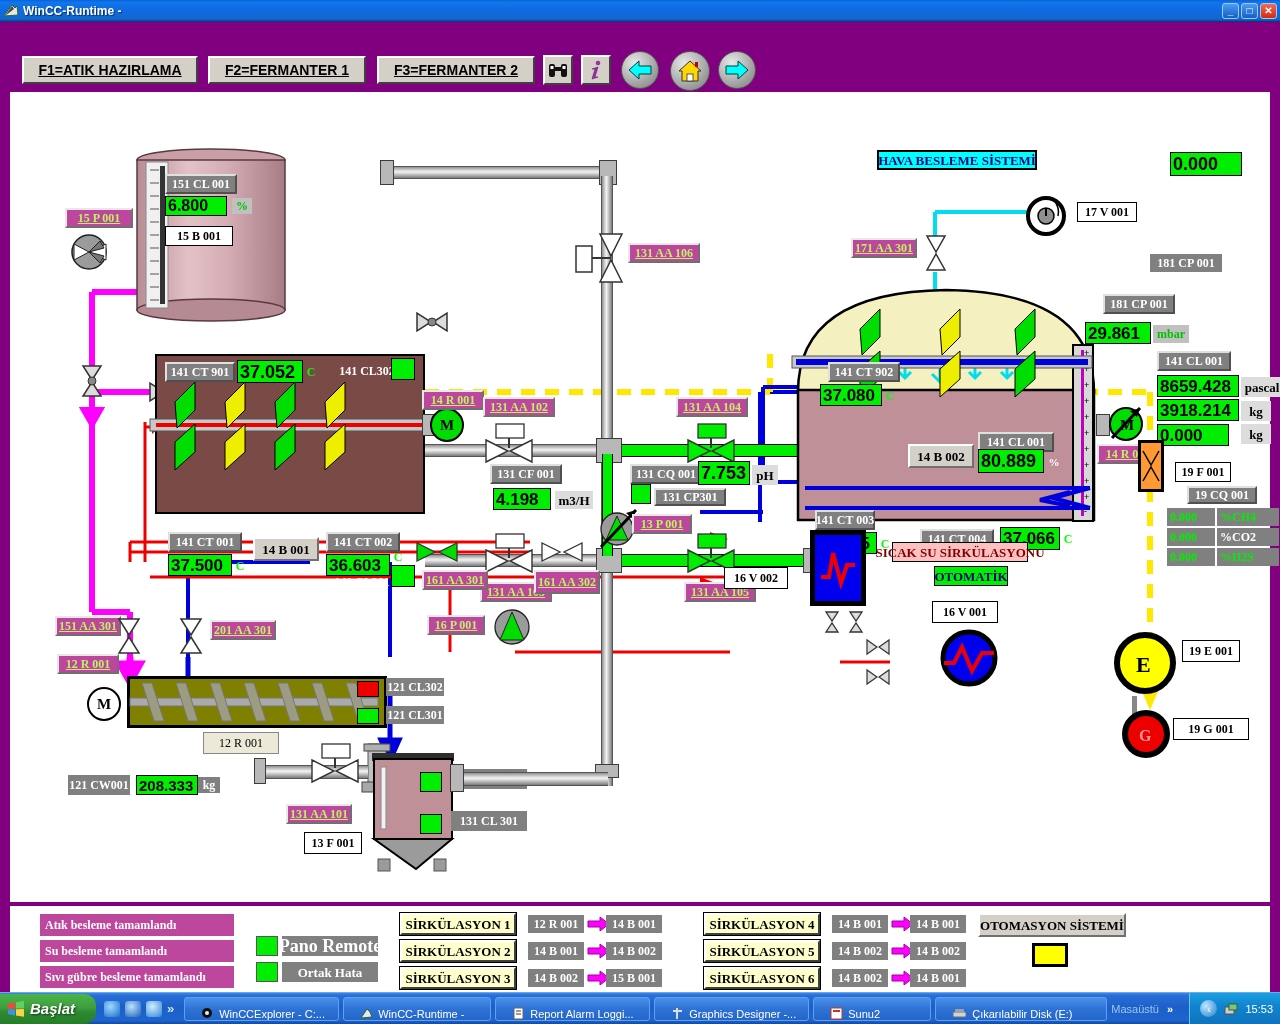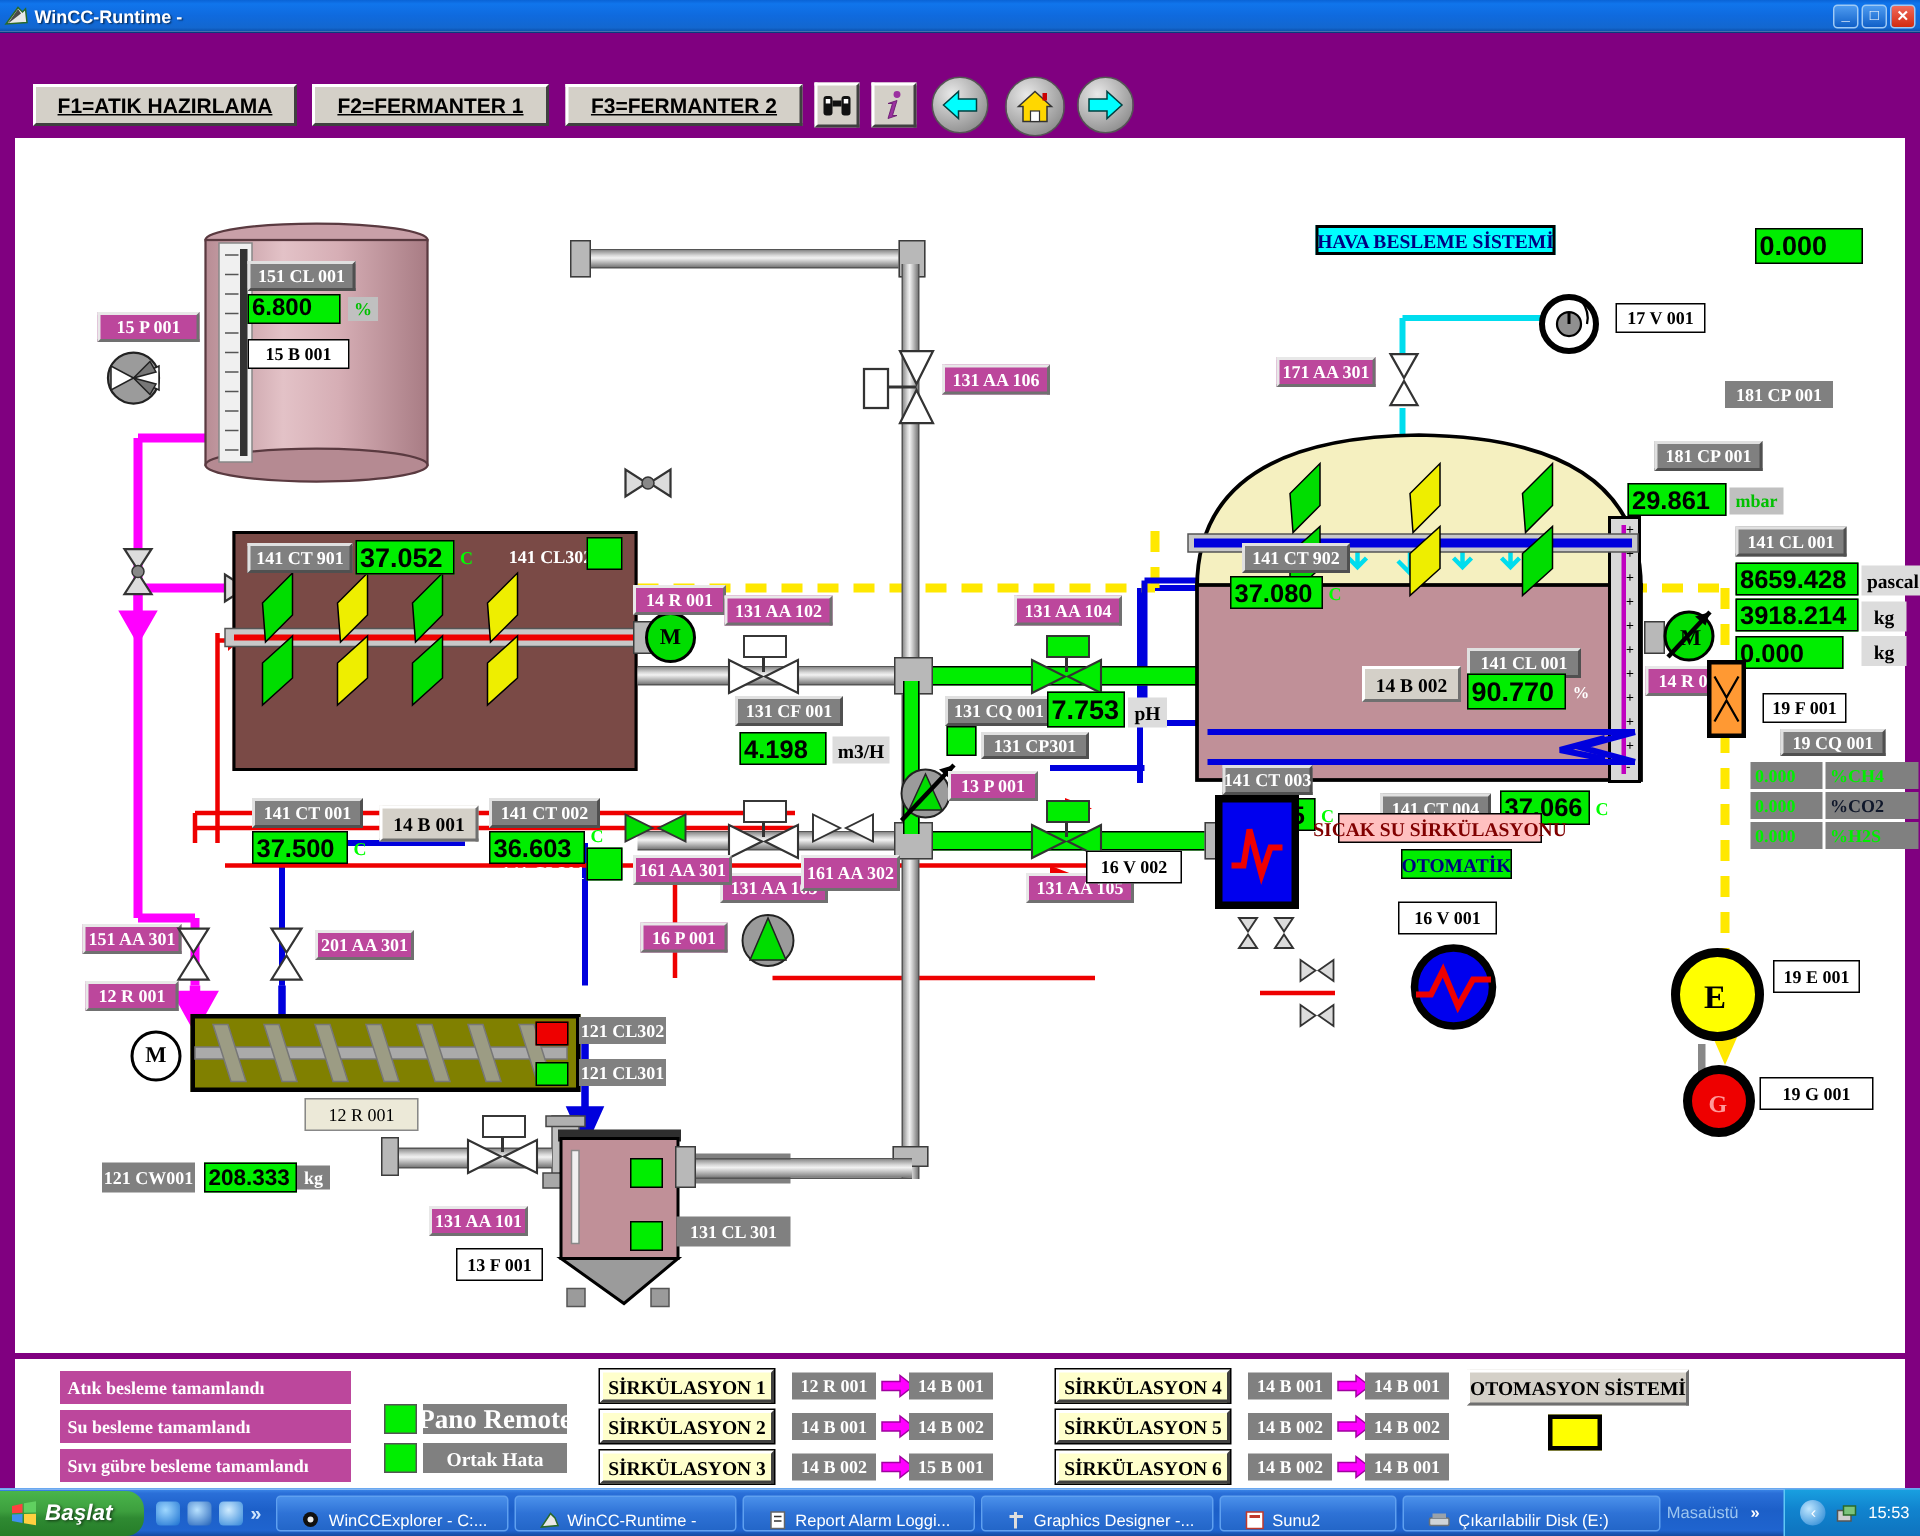--- a/index.html
+++ b/index.html
@@ -82,23 +82,23 @@
 
   
   .abs{ position:absolute; }
   
   .lbl{
     position:absolute; display:flex;align-items:center;justify-content:center;
     font-family:"Liberation Serif",serif; font-weight:bold; font-size:12px;
     white-space:nowrap; line-height:1;
   }
   .lbl.magenta{
-    background:#bc479c; color:#ffffff;
+    background:#bc479c; color:#bef264;
     border-top:2px solid #e8e8e8;border-left:2px solid #e8e8e8;
-    border-right:2px solid #707070;border-bottom:2px solid #707070;
+    border-right:2px solid #707070;border-bottom:2px solid #707070;text-decoration:underline;
   }
   .lbl.gray{
     background:#808080; color:#ffffff;
     border-top:2px solid #e0e0e0;border-left:2px solid #e0e0e0;
     border-right:2px solid #505050;border-bottom:2px solid #505050;
   }
   .lbl.grayflat{ background:#808080;color:#ffffff; }
   .lbl.white{
     background:#ffffff;color:#000000;border:1px solid #000000;
   }
@@ -588,21 +588,21 @@
           <path d="M285 8 L248 18 L285 28"></path>
           <path d="M265 12 L235 20 L265 26"></path>
         </g>
       </svg>
 
       <div class="lbl gray" style="left:818px;top:270px;width:72px;height:20px;">141 CT 902</div>
       <div class="lbl green" style="left:810px;top:292px;width:62px;height:22px;font-size:17px;">37.080</div>
       <div class="lbl plain" style="left:874px;top:296px;width:12px;height:16px;color:#00ff00;">C</div>
       <div class="lbl b3d" style="left:898px;top:352px;width:66px;height:24px;">14 B 002</div>
       <div class="lbl gray" style="left:968px;top:340px;width:76px;height:20px;">141 CL 001</div>
-      <div class="lbl green" style="left:968px;top:357px;width:66px;height:24px;font-size:18px;">90.770</div>
+      <div class="lbl green" style="left:968px;top:357px;width:66px;height:24px;font-size:18px;">80.889</div>
       <div class="lbl plain" style="left:1037px;top:363px;width:14px;height:14px;color:#ffffff;font-size:11px;">%</div>
 
       <div class="lbl gray" style="left:805px;top:418px;width:60px;height:20px;text-align:center;">141 CT 003</div>
       <div class="lbl green" style="left:805px;top:440px;width:62px;height:22px;font-size:17px;">37.095</div>
       <div class="lbl plain" style="left:869px;top:444px;width:12px;height:16px;color:#00ff00;">C</div>
       <div class="lbl gray" style="left:910px;top:437px;width:74px;height:20px;">141 CT 004</div>
       <div class="lbl green" style="left:990px;top:435px;width:60px;height:23px;font-size:17px;">37.066</div>
       <div class="lbl plain" style="left:1052px;top:439px;width:12px;height:16px;color:#00ff00;">C</div>
 
       <div class="flange" style="left:1086px;top:322px;width:14px;height:22px;"></div>
@@ -653,21 +653,21 @@
         <svg width="20" height="46" viewBox="0 0 20 46">
           <path d="M2 8 L10 22 L18 8" fill="none" stroke="#000" stroke-width="1.5"></path>
           <path d="M2 38 L10 24 L18 38" fill="none" stroke="#000" stroke-width="1.5"></path>
         </svg>
       </div>
       <div class="lbl white" style="left:1165px;top:370px;width:56px;height:20px;">19 F 001</div>
       <div class="lbl gray" style="left:1177px;top:394px;width:70px;height:18px;">19 CQ 001</div>
       <div class="lbl grayflat" style="left:1157px;top:416px;width:48px;height:18px;color:#00ee00;justify-content:flex-start;padding-left:3px;">0.000</div>
       <div class="lbl grayflat" style="left:1207px;top:416px;width:62px;height:18px;color:#00ee00;justify-content:flex-start;padding-left:3px;">%CH4</div>
       <div class="lbl grayflat" style="left:1157px;top:436px;width:48px;height:18px;color:#00ee00;justify-content:flex-start;padding-left:3px;">0.000</div>
-      <div class="lbl grayflat" style="left:1207px;top:436px;width:62px;height:18px;color:#0f172a;justify-content:flex-start;padding-left:3px;">%CO2</div>
+      <div class="lbl grayflat" style="left:1207px;top:436px;width:62px;height:18px;color:#ffffff;justify-content:flex-start;padding-left:3px;">%CO2</div>
       <div class="lbl grayflat" style="left:1157px;top:456px;width:48px;height:18px;color:#00ee00;justify-content:flex-start;padding-left:3px;">0.000</div>
       <div class="lbl grayflat" style="left:1207px;top:456px;width:62px;height:18px;color:#00ee00;justify-content:flex-start;padding-left:3px;">%H2S</div>
 
       <div class="lbl white" style="left:714px;top:475px;width:64px;height:22px;">16 V 002</div>
       <div class="abs" style="left:800px;top:438px;width:56px;height:76px;background:#0000ee;border:5px solid #000;">
         <svg width="46" height="66" viewBox="0 0 46 66">
           <path d="M6 42 L14 42 L18 18 L26 48 L32 30 L40 30" fill="none" stroke="#ee0000" stroke-width="4"></path>
         </svg>
       </div>
       <div class="abs" style="left:812px;top:518px;">

